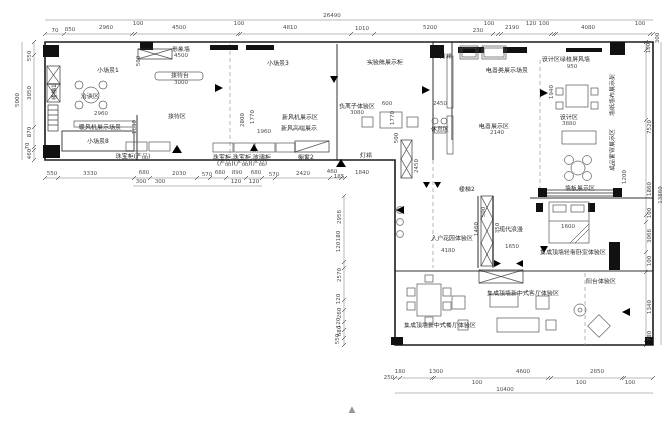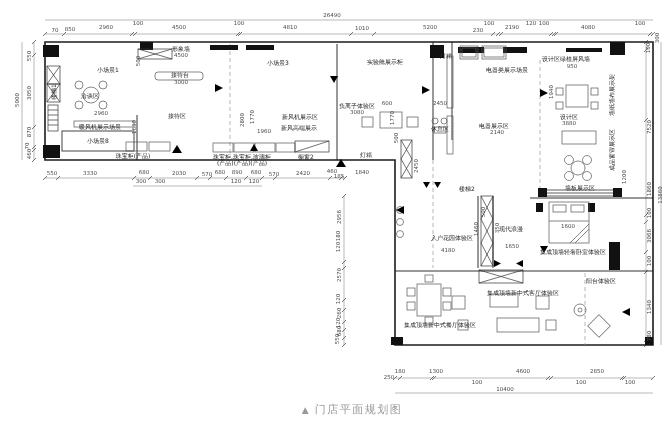--- a/index.html
+++ b/index.html
@@ -388,16 +388,15 @@
       <span class="dim" style="left: 512px; top: 247px;">1650</span>
       <span class="dim v" style="left: 477px; top: 229px;">1460</span>
       <span class="dim v" style="left: 484px; top: 212px;">500</span>
       <span class="dim v" style="left: 498px; top: 228px;">350</span>
       <span class="dim" style="left: 568px; top: 227px;">1600</span>
       <span class="dim v" style="left: 625px; top: 177px;">1200</span>
     </div>
 
   <div class="caption">
     <span class="tri">▲</span>
-    <span>门店平面规划图</span>
   </div>
 
 </div>
 
 </body></html>

